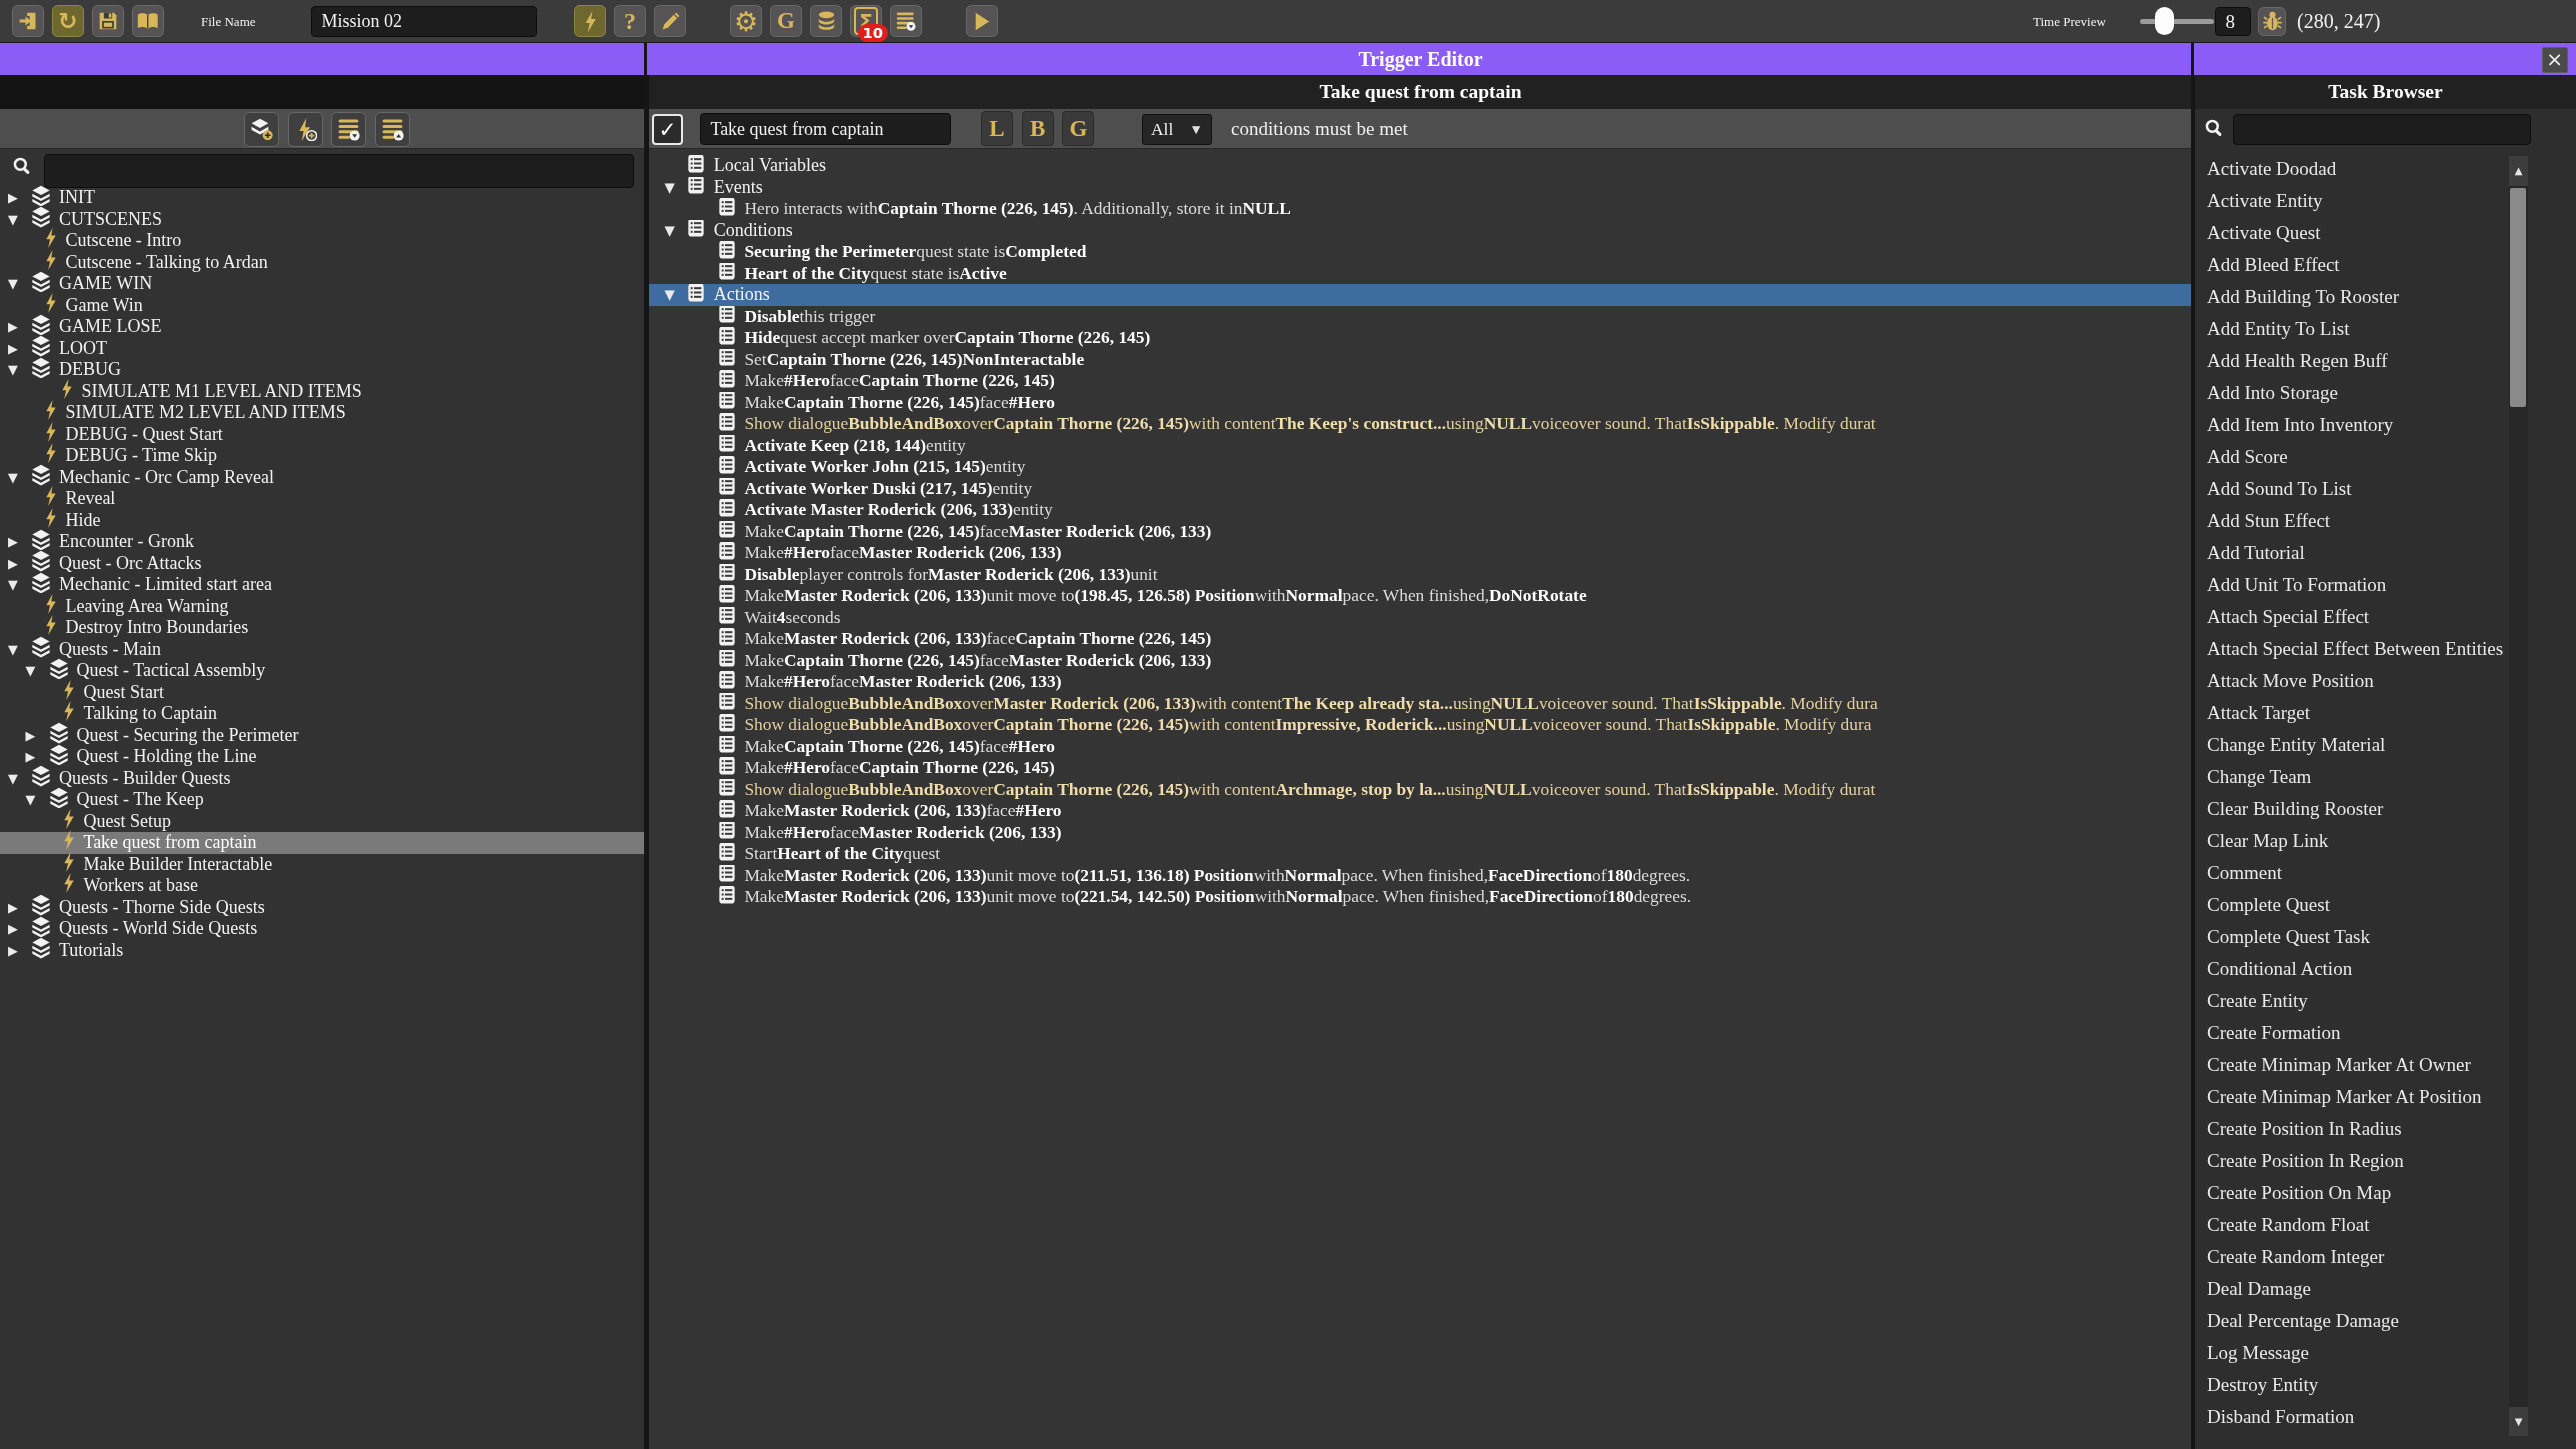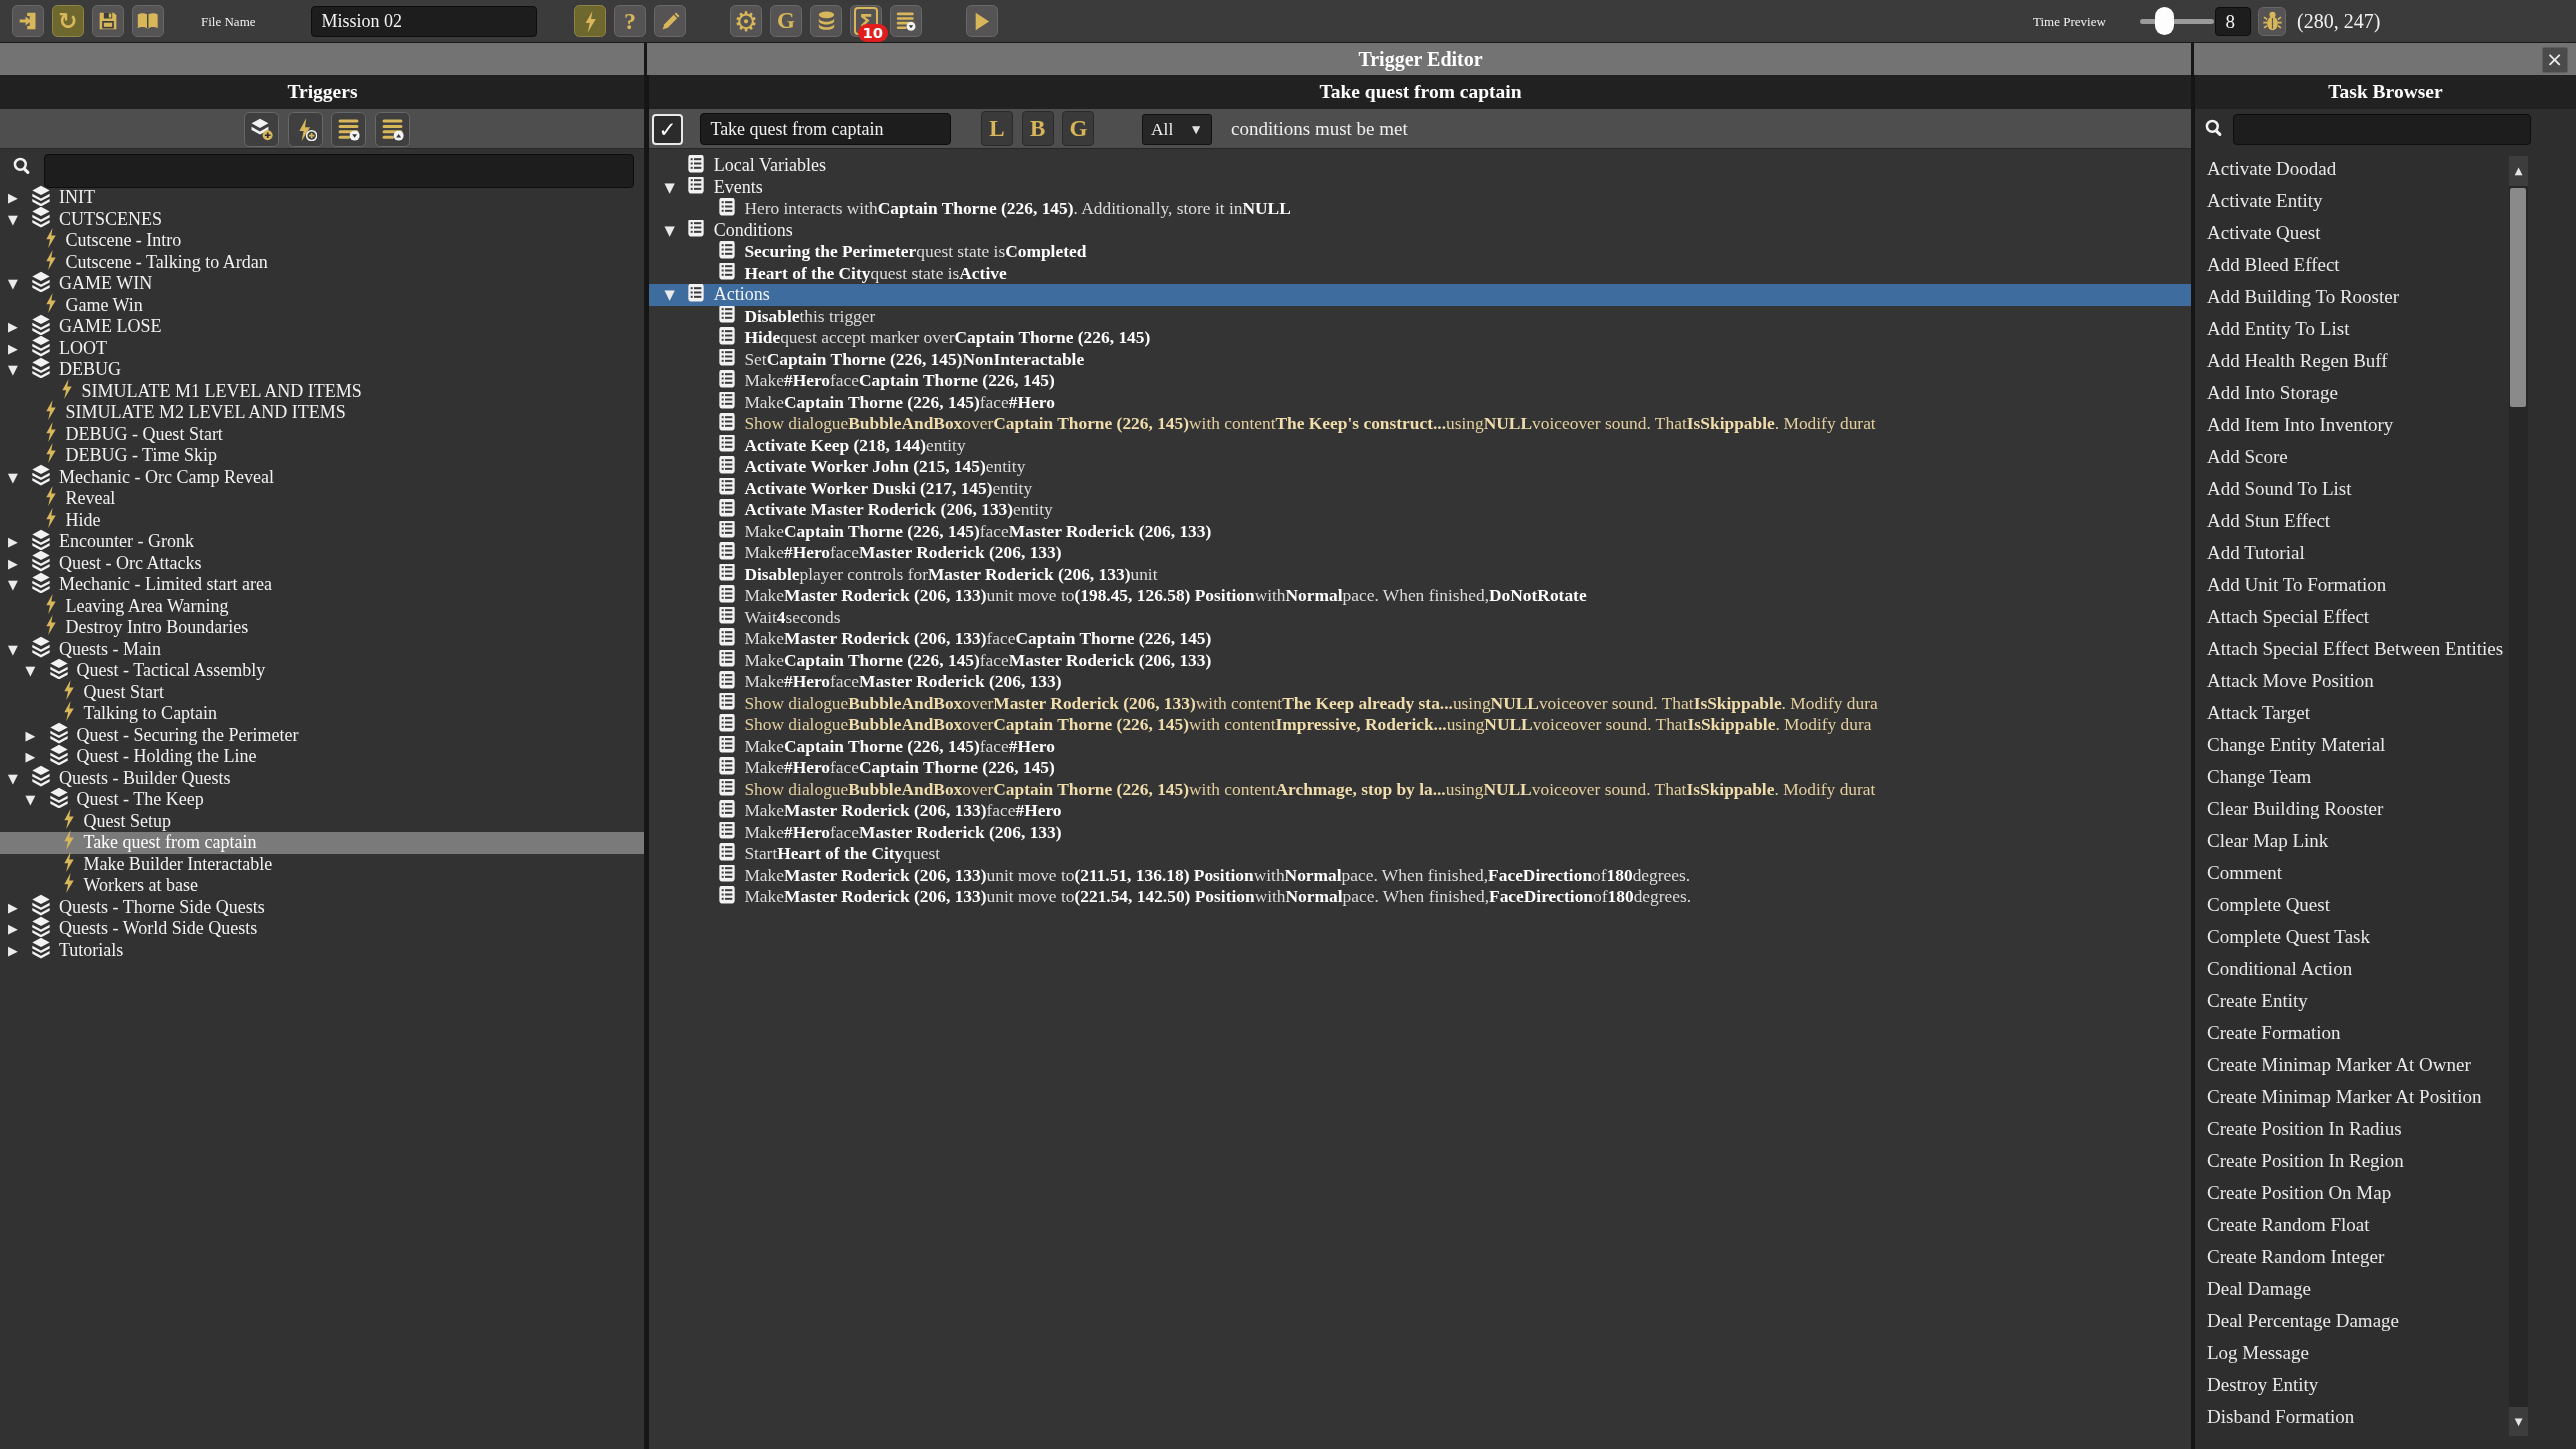--- a/index.html
+++ b/index.html
@@ -14,21 +14,21 @@
   .tbtn svg{display:block;}
   .gl{font-family:"DejaVu Sans",sans-serif;color:#d8b65a;font-weight:bold;font-style:normal;}
   .badge{position:absolute;right:-6.7px;bottom:-5.4px;background:#e11d1d;color:#fff;font-family:"DejaVu Sans",sans-serif;
          font-size:14.8px;font-weight:bold;line-height:17.4px;padding:0 4.7px;border-radius:9.4px;}
   .toolbar-label{position:absolute;top:0;height:43px;line-height:43px;font-size:13px;color:#f2f2f2;}
   .dark-input{position:absolute;background:#1d1d1d;border:1.3px solid #0d0d0d;border-radius:4px;color:#f2f2f2;
               font-family:"Liberation Serif","DejaVu Serif",serif;font-size:18px;padding:0 9.4px;box-sizing:border-box;outline:none;}
   .slider-track{position:absolute;left:2140px;top:19px;width:74px;height:5.4px;background:#9a9a9a;border-radius:2.7px;}
   .slider-thumb{position:absolute;left:2155px;top:7.4px;width:19px;height:28px;background:#fdfdfd;border-radius:9.4px;cursor:pointer;}
   
-  .titlebar{position:absolute;left:0;top:43px;width:2576px;height:32px;background:#737373;}
+  .titlebar{position:absolute;left:0;top:43px;width:2576px;height:32px;background:#8b5cf6;}
   .titlebar .title{position:absolute;left:649px;width:1543px;text-align:center;line-height:32px;font-size:20px;font-weight:bold;color:#fff;}
   .close-btn{position:absolute;left:2542px;top:47px;width:25.5px;height:25.5px;background:#4a4a4a;border:1.3px solid #5e5e5e;
              box-sizing:border-box;color:#efefef;font-family:"DejaVu Sans",sans-serif;font-size:20px;line-height:23px;
              text-align:center;cursor:pointer;border-radius:2px;}
   
   .phead{position:absolute;top:75px;height:34px;background:#212121;text-align:center;line-height:34px;
          font-size:19.5px;font-weight:bold;color:#fff;}
   .strip{position:absolute;top:109px;height:40px;background:#4e4e4e;border-bottom:1.3px solid #272727;box-sizing:border-box;}
   
   .left-content{position:absolute;left:0;top:149px;width:645px;height:1300px;background:#323232;}
@@ -195,21 +195,20 @@
         </div>
       </div>
     <span class="toolbar-label" style="left:2297px;font-size:20px;">(280, 247)</span>
   </div>
 
   <div class="titlebar">
     <span class="title">Trigger Editor</span>
   </div>
   <div class="close-btn">×</div>
 
-  <div class="phead" style="left:0;width:645px;">Triggers</div>
   <div class="phead" style="left:649px;width:1543px;">Take quest from captain</div>
   <div class="phead" style="left:2195px;width:381px;">Task Browser</div>
 
   <div class="strip" style="left:0;width:645px;">
     <div id="tree-buttons" class="btn-row" style="left:244px;top:2.7px;gap:8.7px;">
         <div class="tbtn" style="width: 35px; height: 35px; background: rgb(63, 63, 63);">
           <span class="icon">
             <svg width="23" height="23" viewBox="0 0 30 30">
               <g fill="#f2f2f2">
                 <path d="M13 1 24 7l-11 6L2 7Z"></path>

